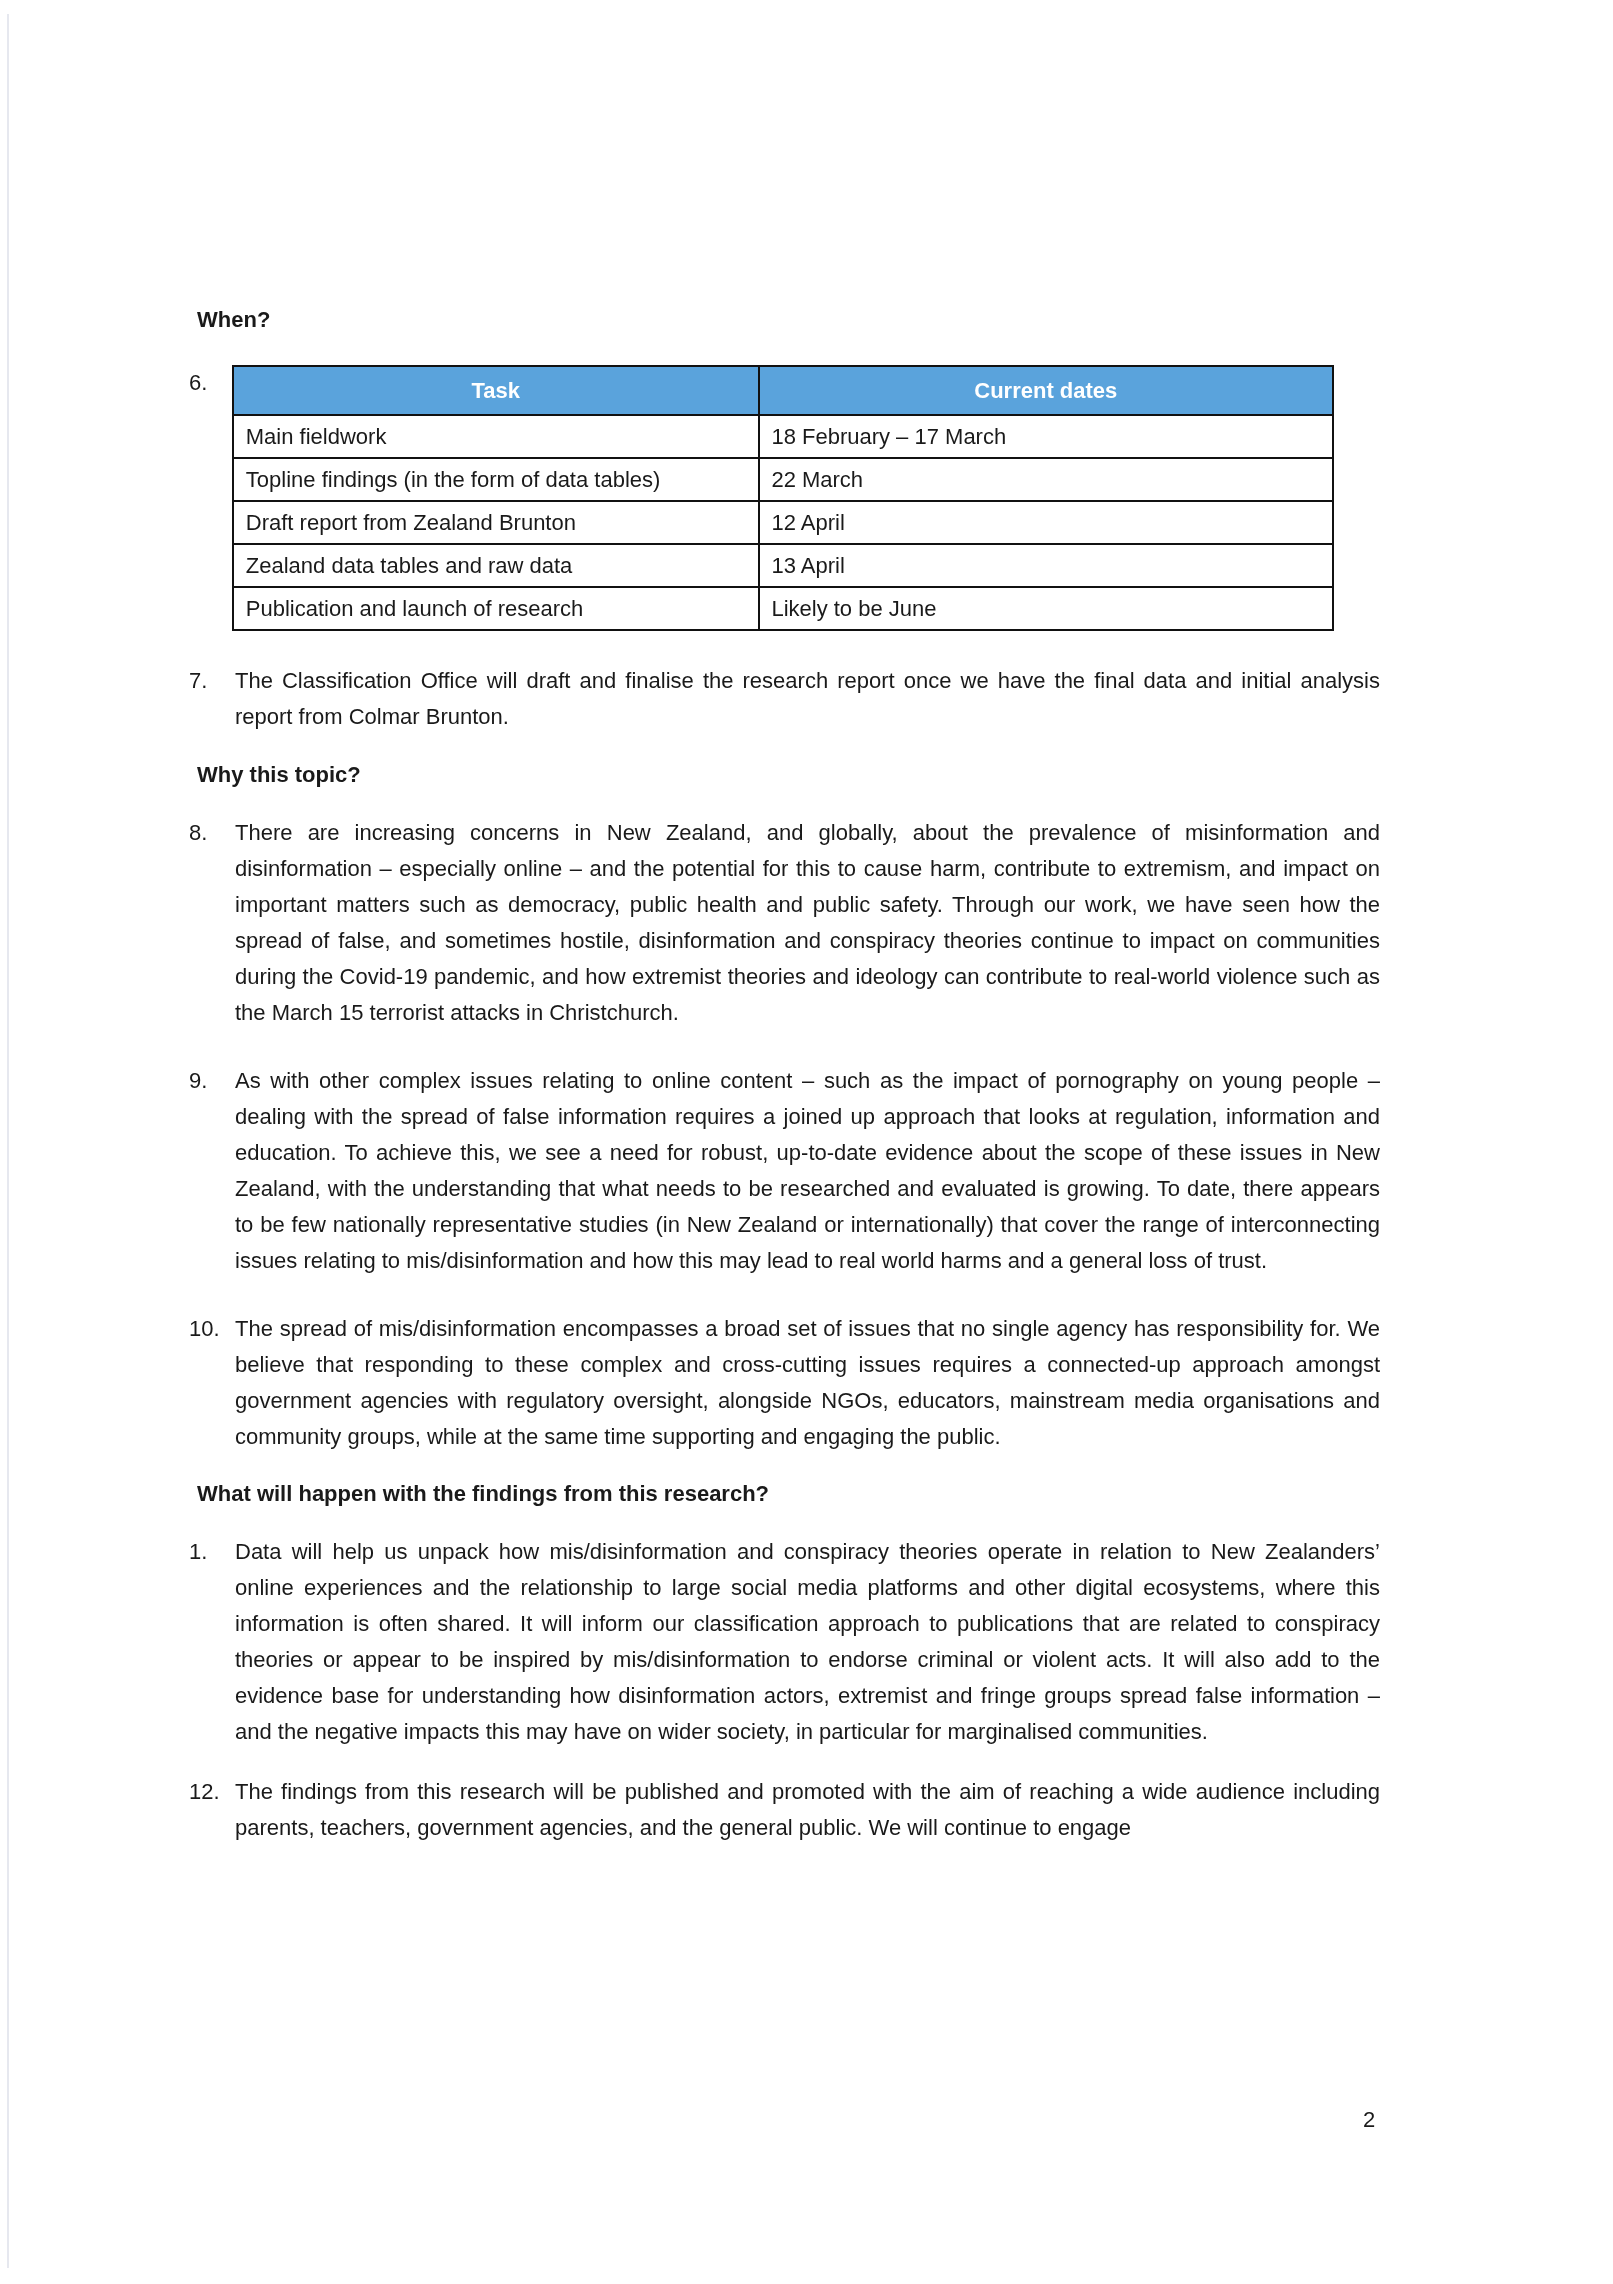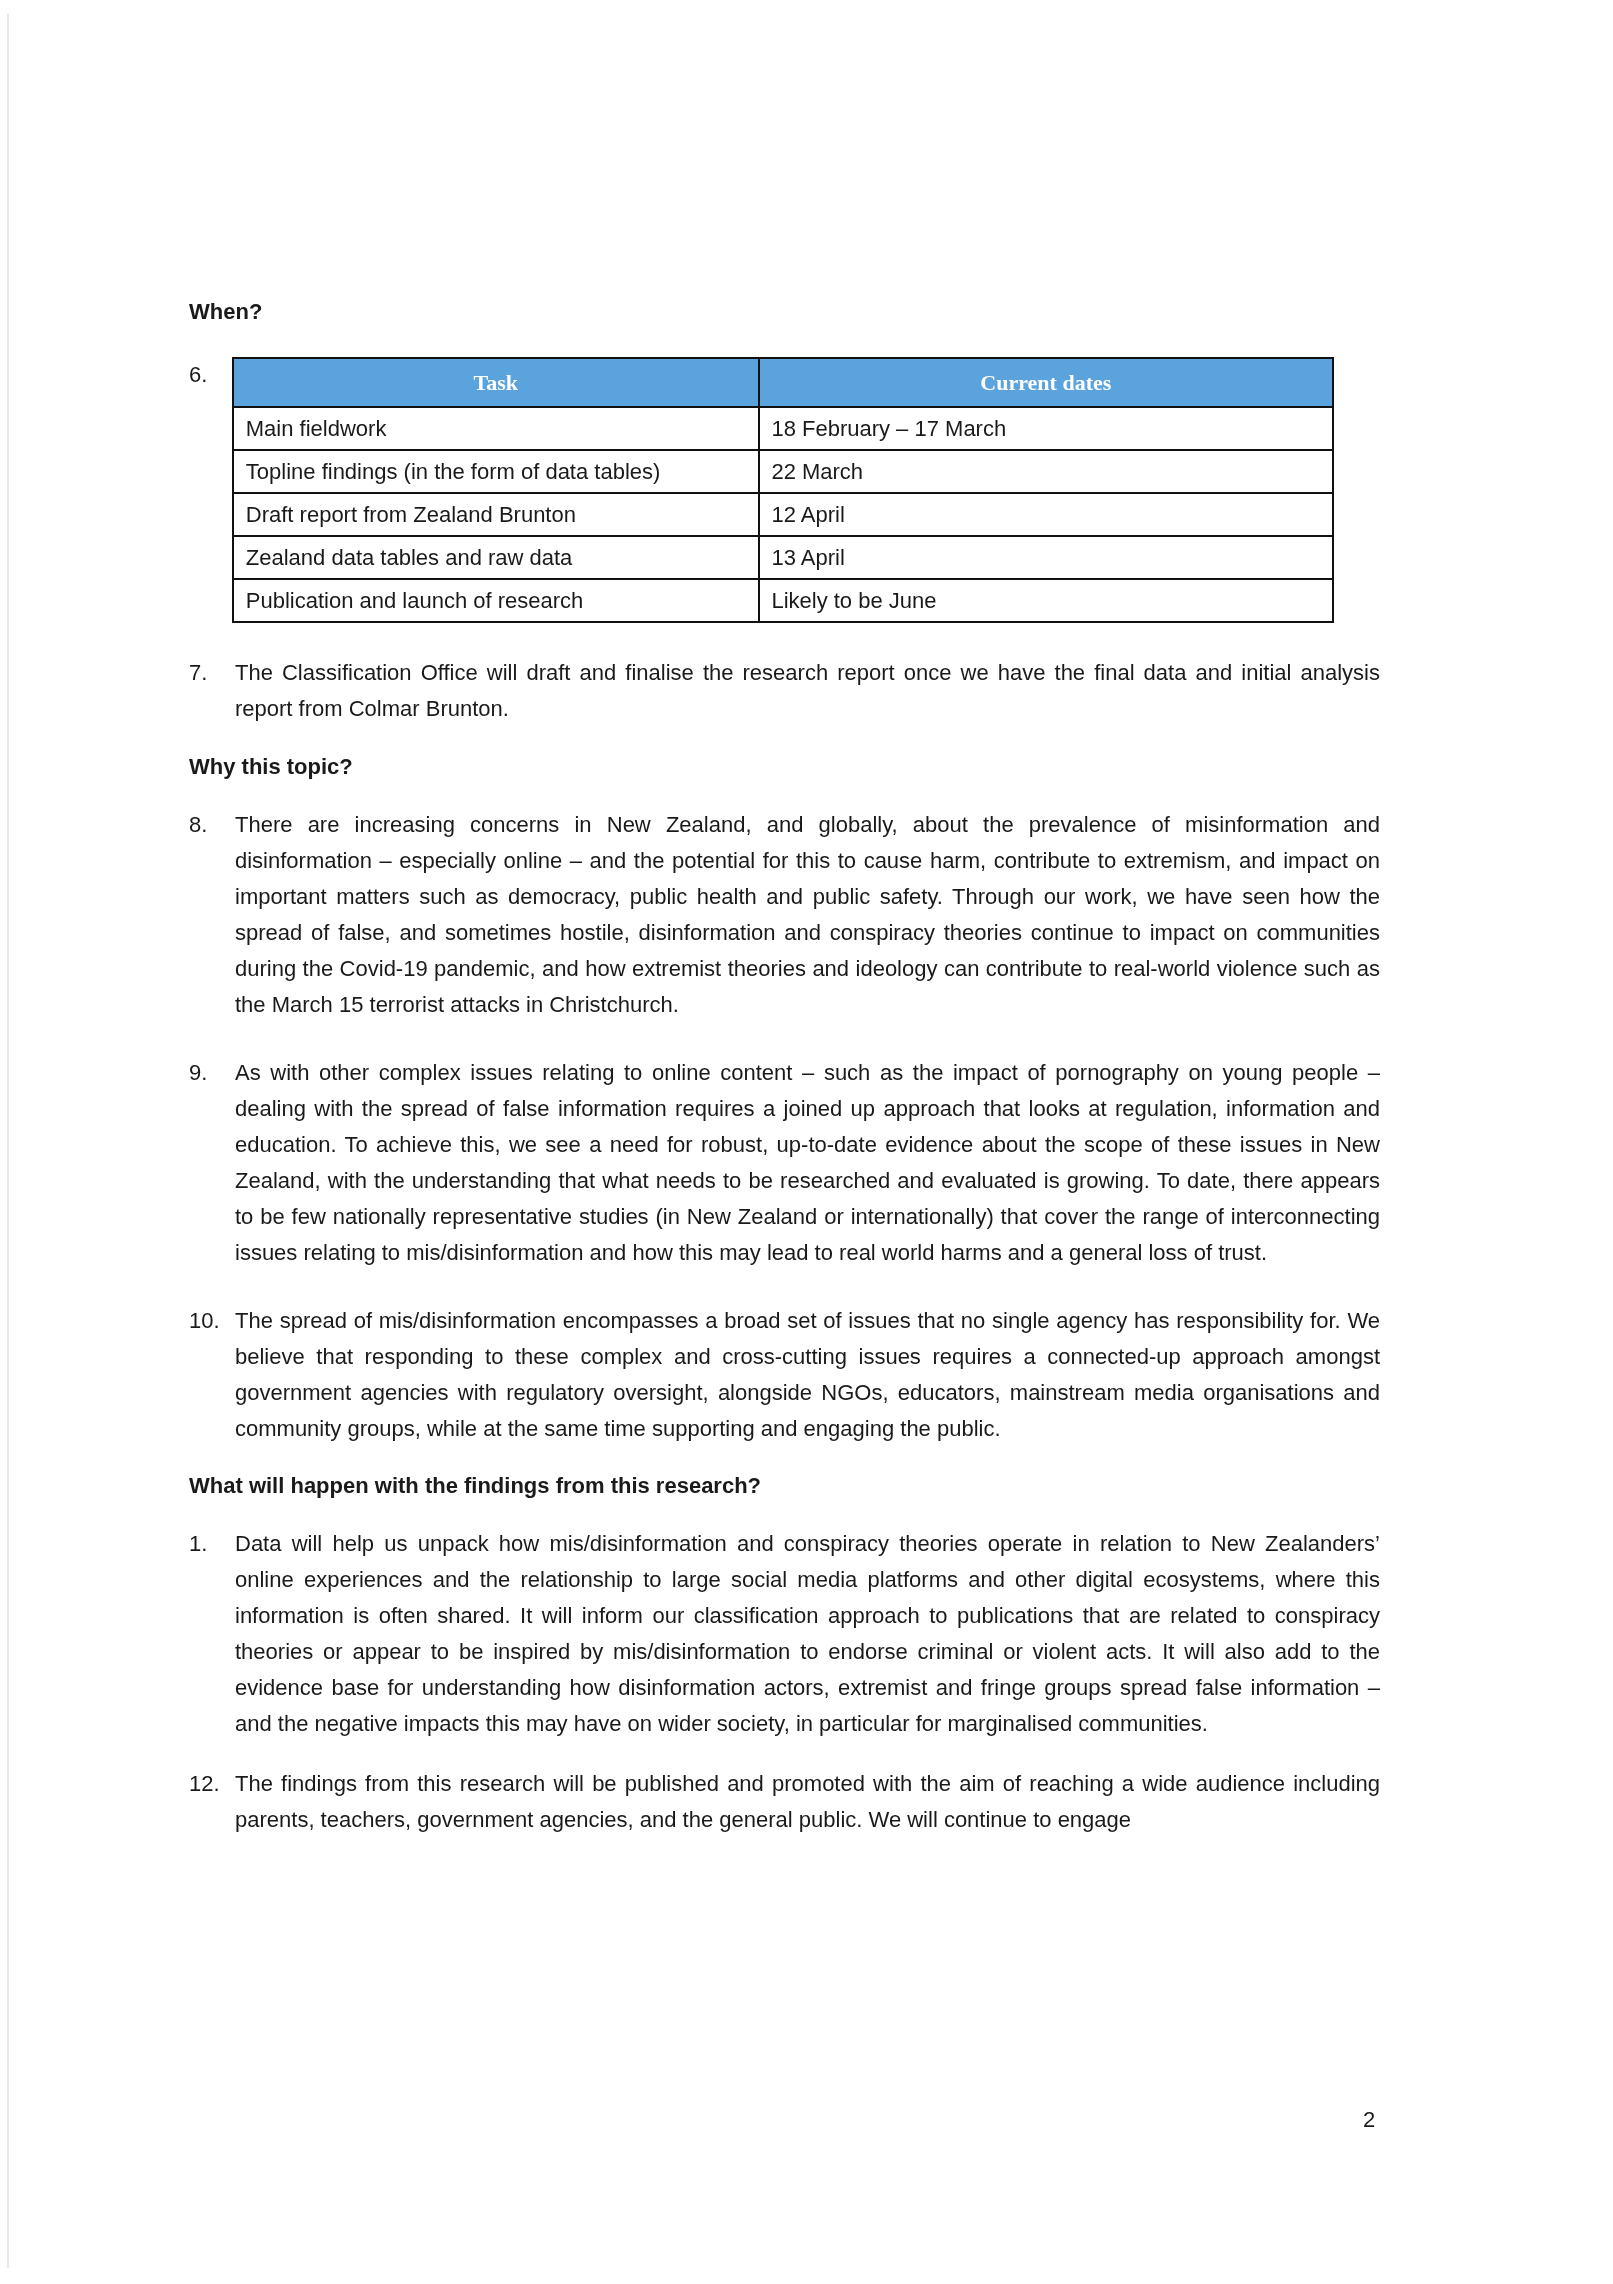--- a/index.html
+++ b/index.html
@@ -10,30 +10,30 @@
     color: #1a1a1a;
   }
   .page-edge {
     position: absolute; left: 6.9px; top: 13.7px; width: 2px; height: 2254px;
     background: #e6e8ef;
   }
   .content {
     position: absolute; left: 189px; top: 294px; width: 1191px;
     font-size: 22px; line-height: 36px;
   }
-  .heading { font-weight: bold; margin: 0; }
+  .heading { font-weight: bold; margin: 8px; }
   .item { position: relative; padding-left: 46px; text-align: justify; margin: 0; }
   .item .num { position: absolute; left: 0; top: 0; }
   .table {
     margin: 16.7px 0 0 43px; width: 1102px; border-collapse: collapse;
     font-size: 22px;
   }
   .table th {
     background: #5aa3dc; color: #ffffff; font-weight: bold;
-    height: 47px; border: 2.5px solid #111; text-align: center; padding: 0; font-family: Liberation Serif, serif;
+    height: 47px; border: 2.5px solid #111; text-align: center; padding: 0;
   }
   .table td {
     height: 41px; border: 2.5px solid #111; padding: 0 11.8px; text-align: left;
   }
   .table td.c1 { width: 500px; border-radius: 19px; }
   .page-num { position: absolute; left: 1363px; top: 2107px; font-size: 22px; }
 </style>
 </head>
 <body>
 

